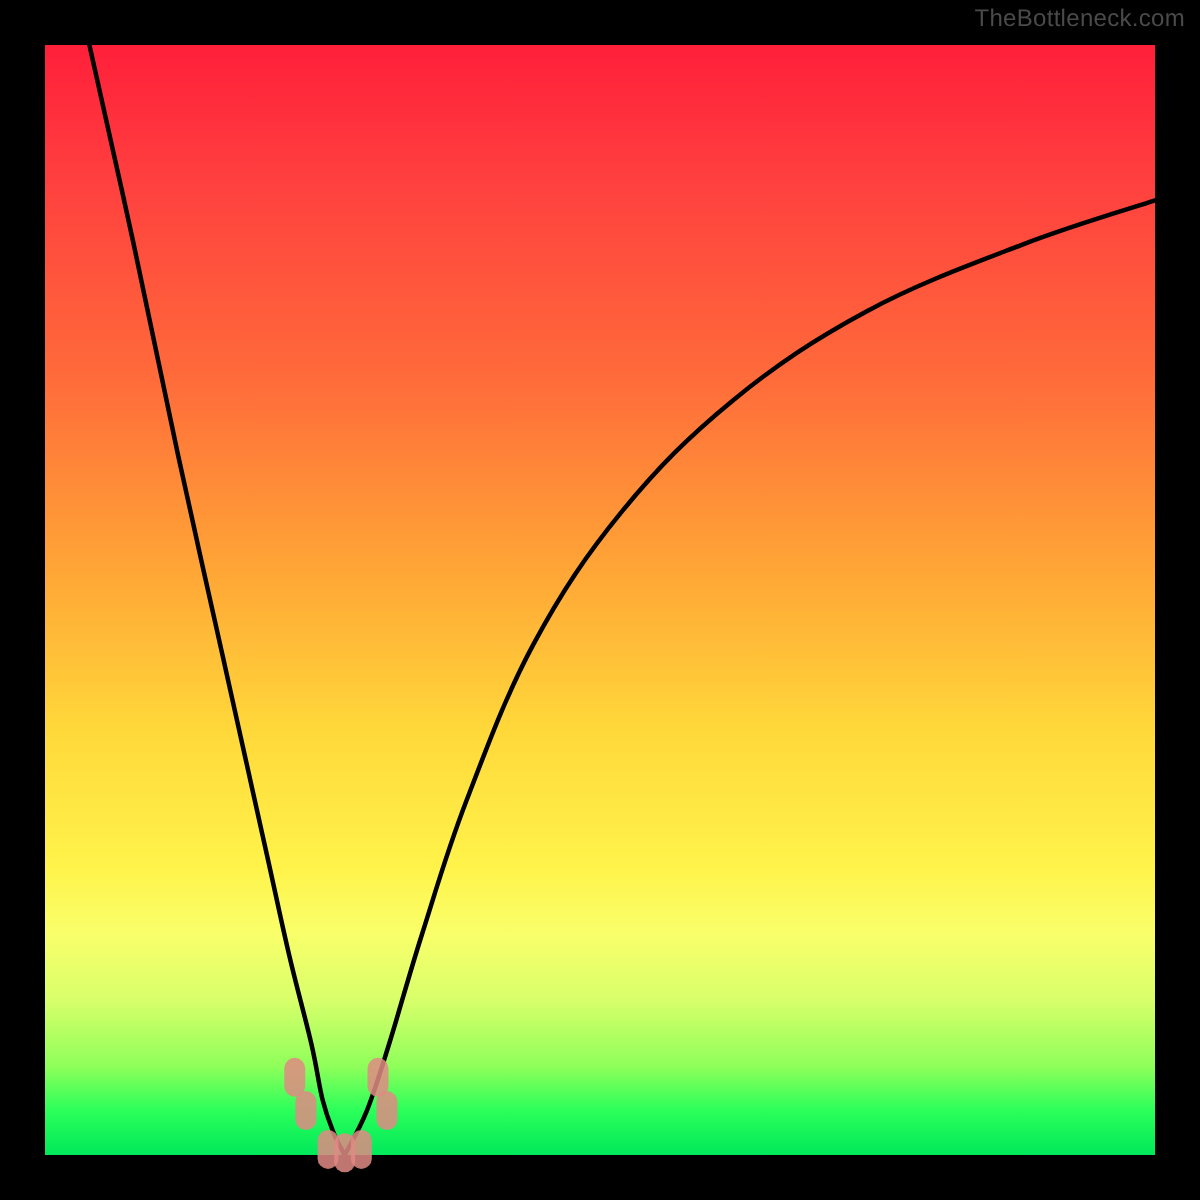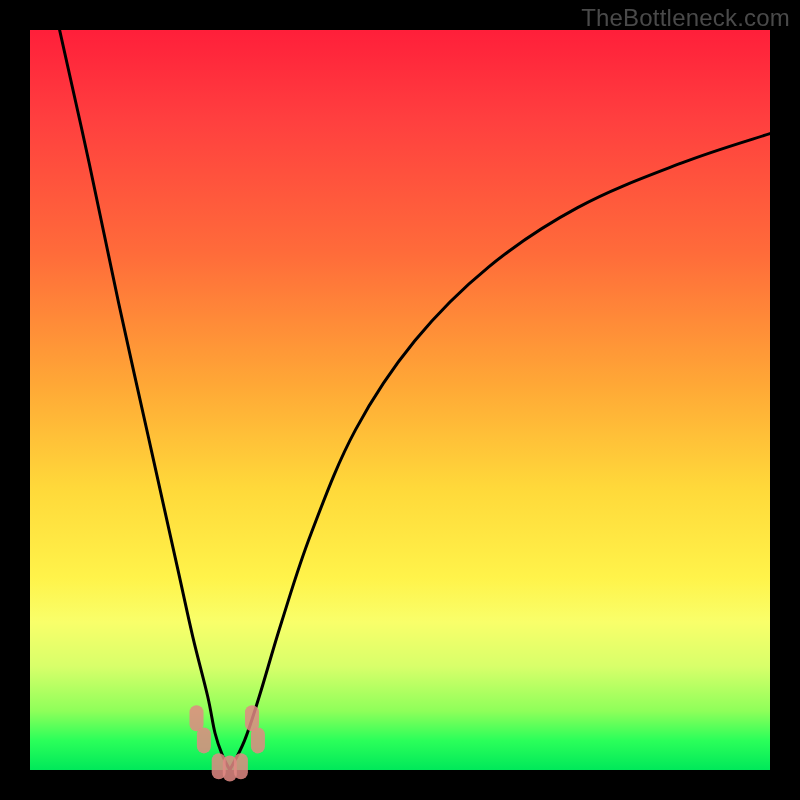--- a/index.html
+++ b/index.html
@@ -15,21 +15,21 @@
     position: relative;
     width: 800px;
     height: 800px;
     background: #000;
   }
   .watermark {
     position: absolute;
     top: 4px;
     right: 10px;
     color: #4a4a4a;
-    font-size: 24px;
+    font-size: 16px;
     font-weight: 500;
     letter-spacing: 0.2px;
     z-index: 5;
   }
   .plot {
     position: absolute;
     left: 30px;
     top: 30px;
     width: 740px;
     height: 740px;

